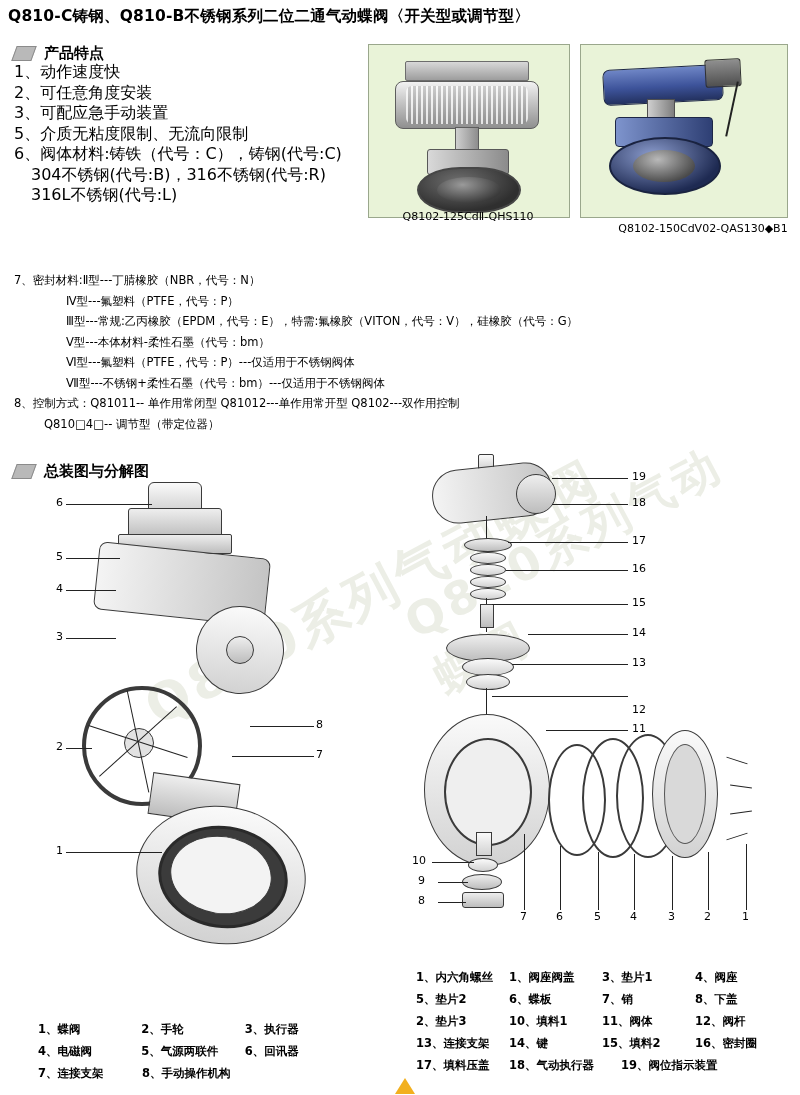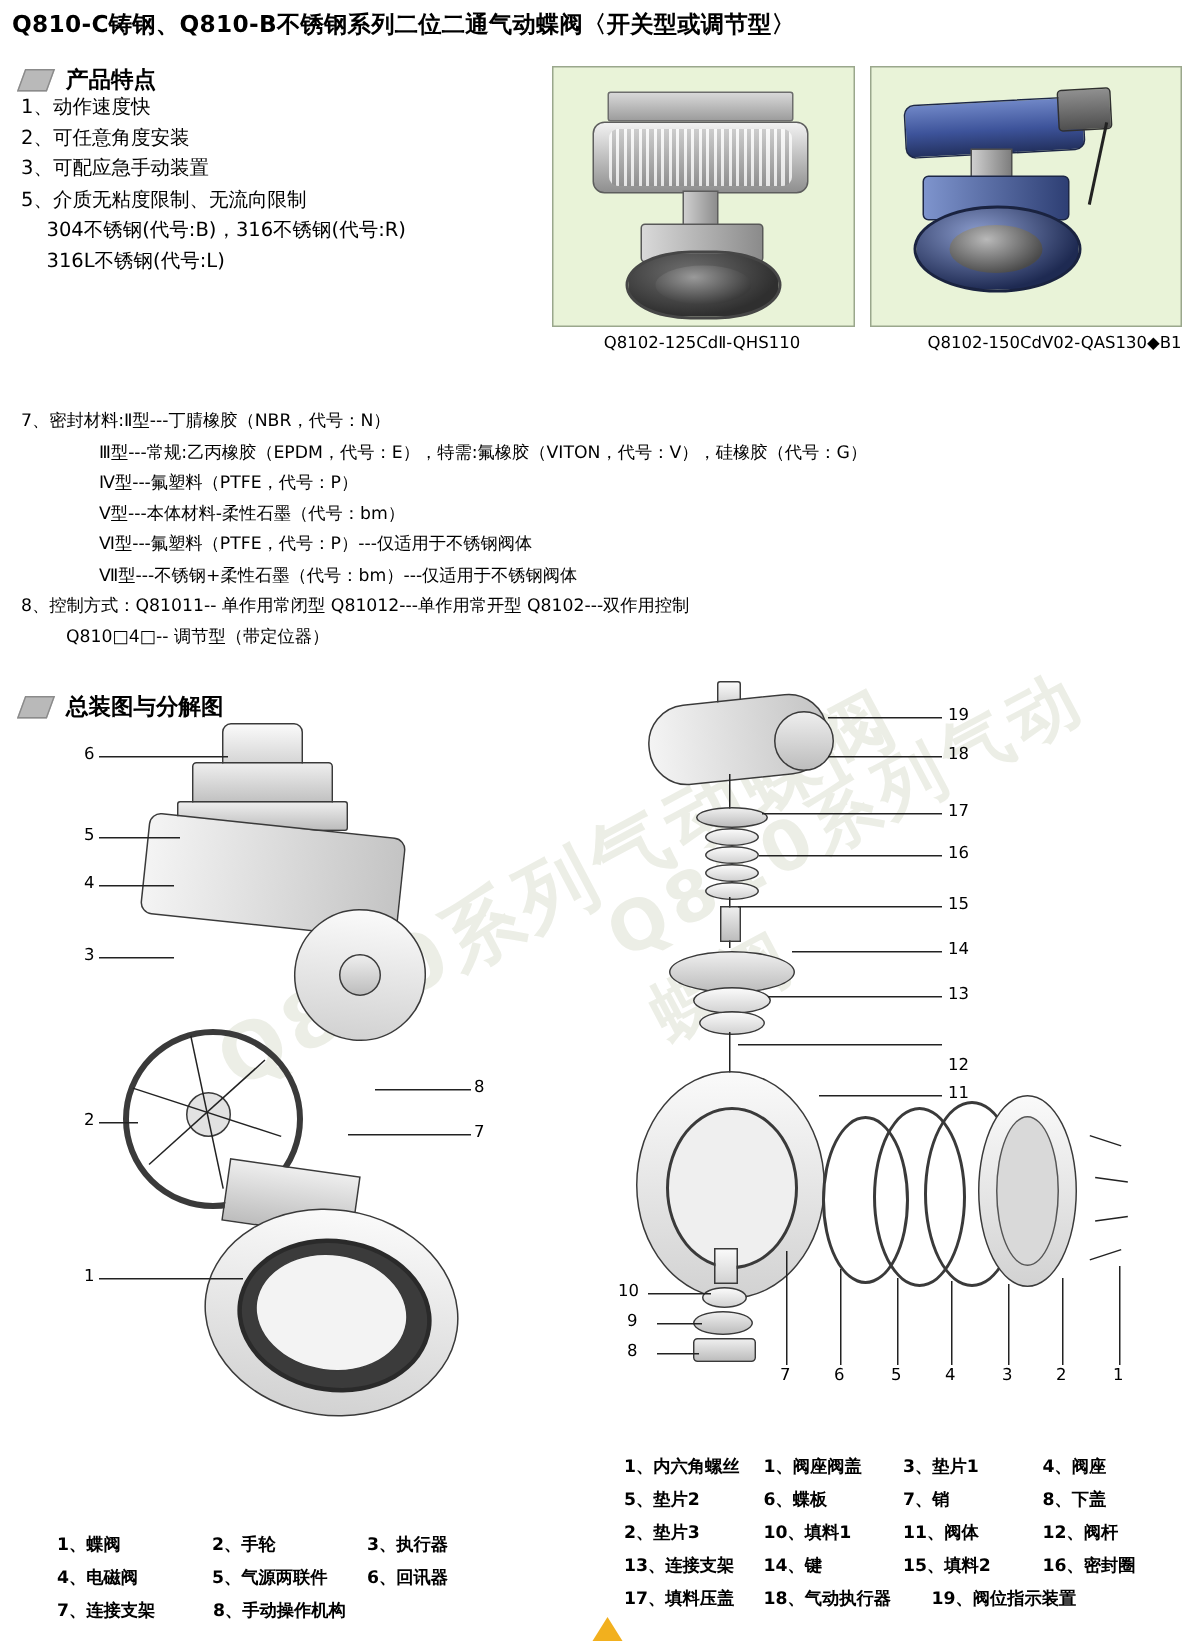--- a/index.html
+++ b/index.html
@@ -26,21 +26,21 @@
     width:18px;height:13px;
     background:#b9b9b9;
     border:1px solid #8b8b8b;
     transform:skewX(-20deg);
   }
   .sec-title{font-size:15px;font-weight:bold;}
 
   
   .features{
     position:absolute;left:14px;top:62px;width:350px;
-    font-size:13px;line-height:20.5px;
+    font-size:16px;line-height:20.5px;
   }
   .features .ln{white-space:nowrap;}
   .features .ind1{padding-left:17px;}
 
   .features2{
     position:absolute;left:14px;top:270px;width:780px;
     font-size:11.5px;line-height:20.5px;
   }
   .features2 .ln{white-space:nowrap;}
   .features2 .ind2{padding-left:52px;}
@@ -51,21 +51,21 @@
     position:absolute;
     background:#e9f3d8;
     border:1px solid #9aa78c;
     overflow:hidden;
   }
   #photo1{left:368px;top:44px;width:200px;height:172px;}
   #photo2{left:580px;top:44px;width:206px;height:172px;}
   .photo-cap{
     position:absolute;font-size:11px;white-space:nowrap;
   }
-  #cap1{left:368px;top:222px;width:200px;text-align:center;}
+  #cap1{left:368px;top:210px;width:200px;text-align:center;}
   #cap2{left:600px;top:222px;width:206px;text-align:center;}
 
   
   .p1-act{
     position:absolute;left:36px;top:16px;width:122px;height:18px;
     background:linear-gradient(#d8d8d8,#9d9d9d);
     border:1px solid #6d6d6d;border-radius:2px;
   }
   .p1-cyl{
     position:absolute;left:26px;top:36px;width:142px;height:46px;
@@ -189,28 +189,29 @@
   <div class="sec-head" style="left:14px;top:44px;">
     <div class="sec-mark"></div>
     <div class="sec-title">产品特点</div>
   </div>
 
   <div class="features">
     <div class="ln">1、动作速度快</div>
     <div class="ln">2、可任意角度安装</div>
     <div class="ln">3、可配应急手动装置</div>
     <div class="ln">5、介质无粘度限制、无流向限制</div>
+    <div class="ln">6、阀体材料:铸铁（代号：C），铸钢(代号:C)</div>
     <div class="ln ind1">304不锈钢(代号:B)，316不锈钢(代号:R)</div>
     <div class="ln ind1">316L不锈钢(代号:L)</div>
   </div>
 
   <div class="features2">
     <div class="ln">7、密封材料:Ⅱ型---丁腈橡胶（NBR，代号：N）</div>
+    <div class="ln ind2">Ⅳ型---氟塑料（PTFE，代号：P）</div>
     <div class="ln ind2">Ⅲ型---常规:乙丙橡胶（EPDM，代号：E），特需:氟橡胶（VITON，代号：V），硅橡胶（代号：G）</div>
-    <div class="ln ind2">Ⅳ型---氟塑料（PTFE，代号：P）</div>
     <div class="ln ind2">Ⅴ型---本体材料-柔性石墨（代号：bm）</div>
     <div class="ln ind2">Ⅵ型---氟塑料（PTFE，代号：P）---仅适用于不锈钢阀体</div>
     <div class="ln ind2">Ⅶ型---不锈钢+柔性石墨（代号：bm）---仅适用于不锈钢阀体</div>
     <div class="ln">8、控制方式：Q81011--  单作用常闭型        Q81012---单作用常开型        Q8102---双作用控制</div>
     <div class="ln ind3" style="padding-left:30px;">Q810□4□-- 调节型（带定位器）</div>
   </div>
 
   <div class="photo-box" id="photo1">
     <div class="p1-act"></div>
     <div class="p1-cyl"></div>

